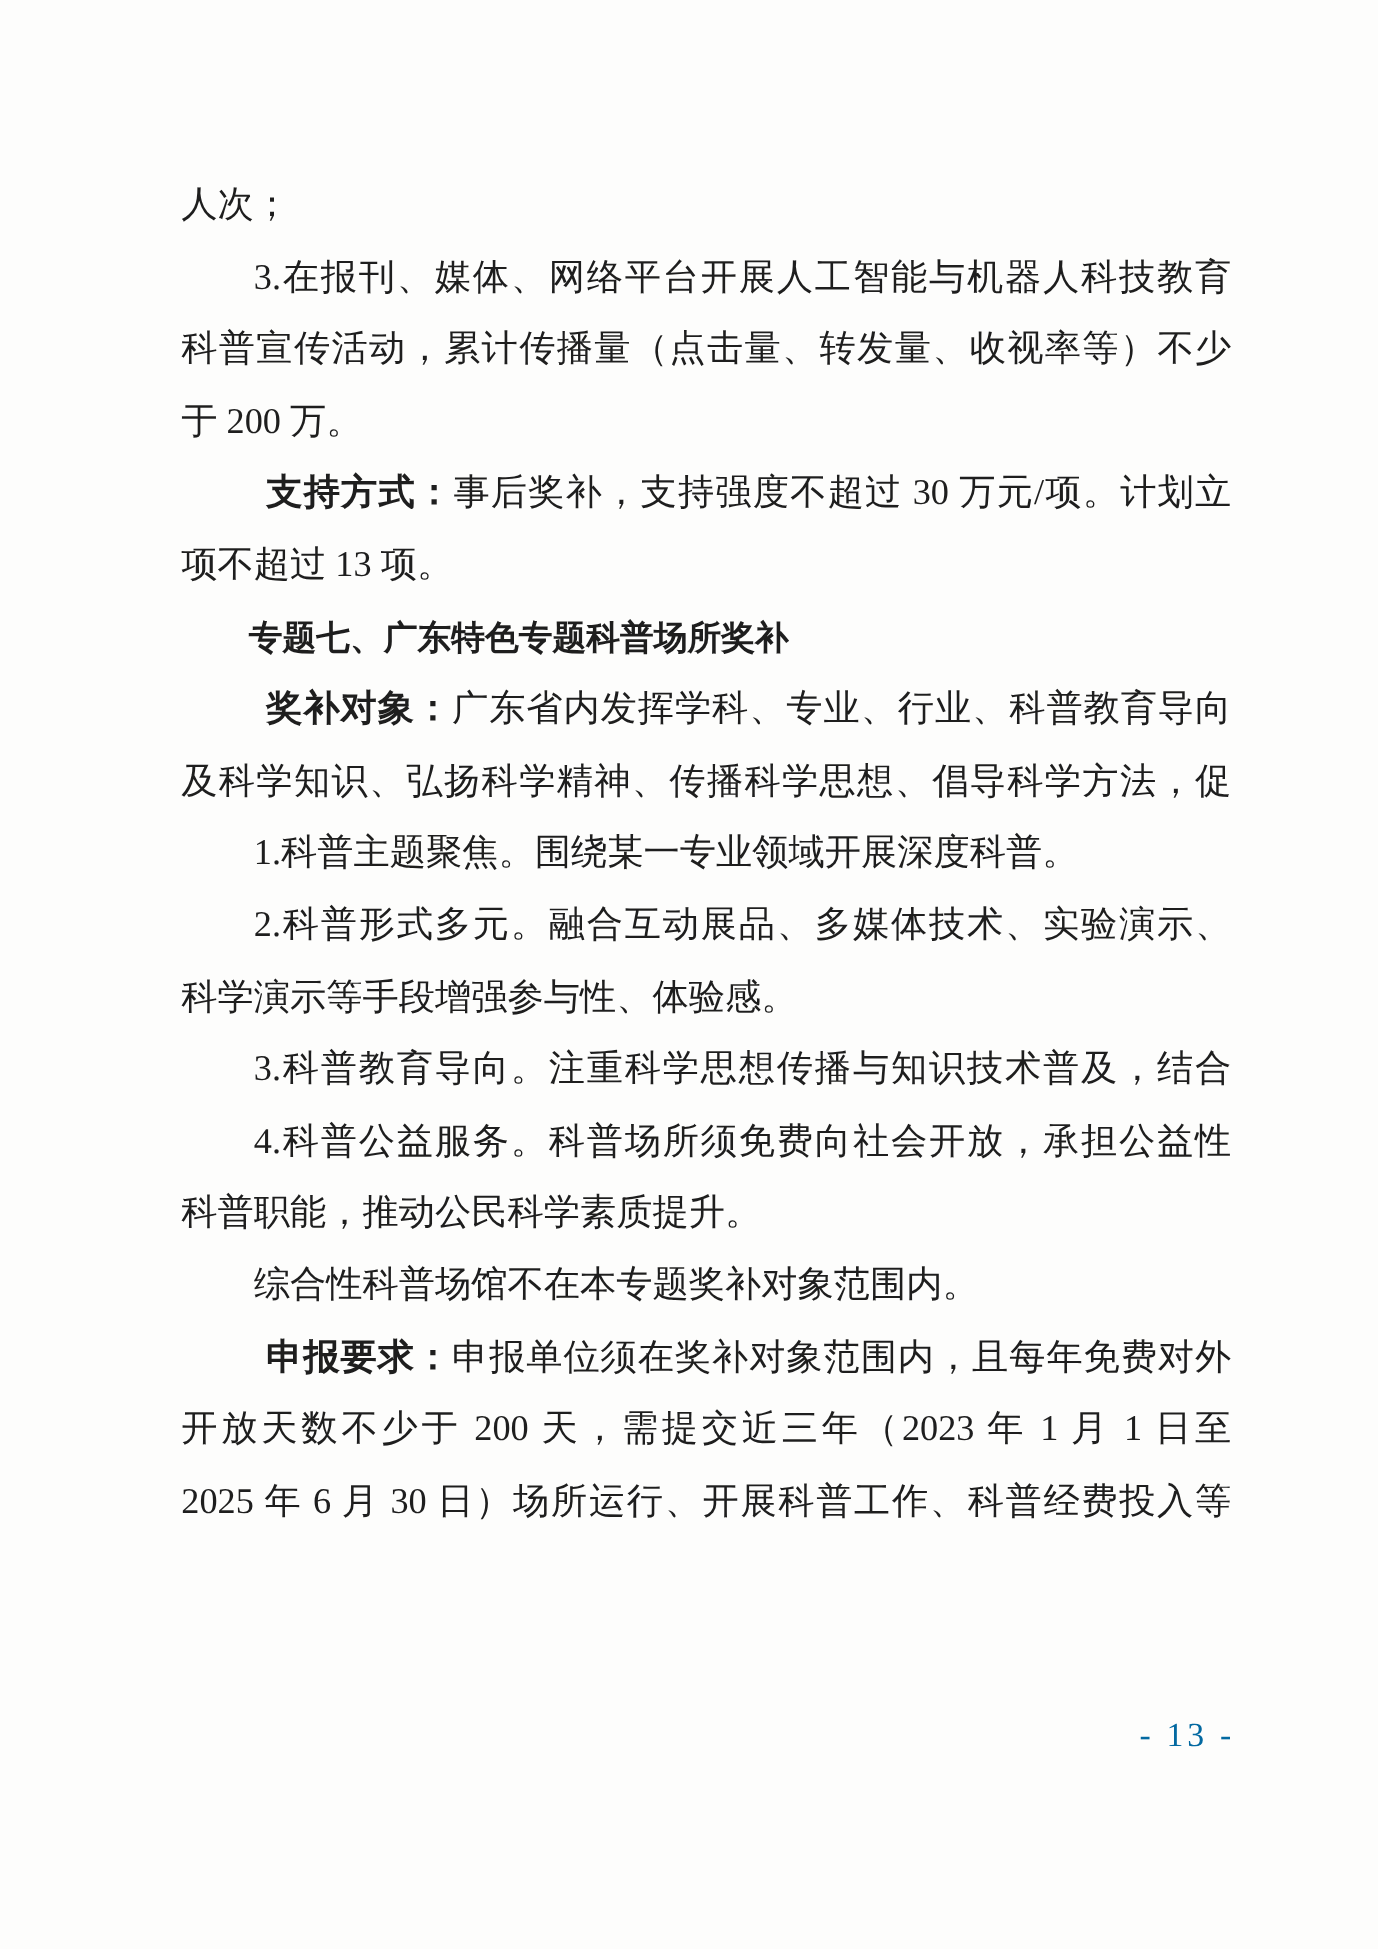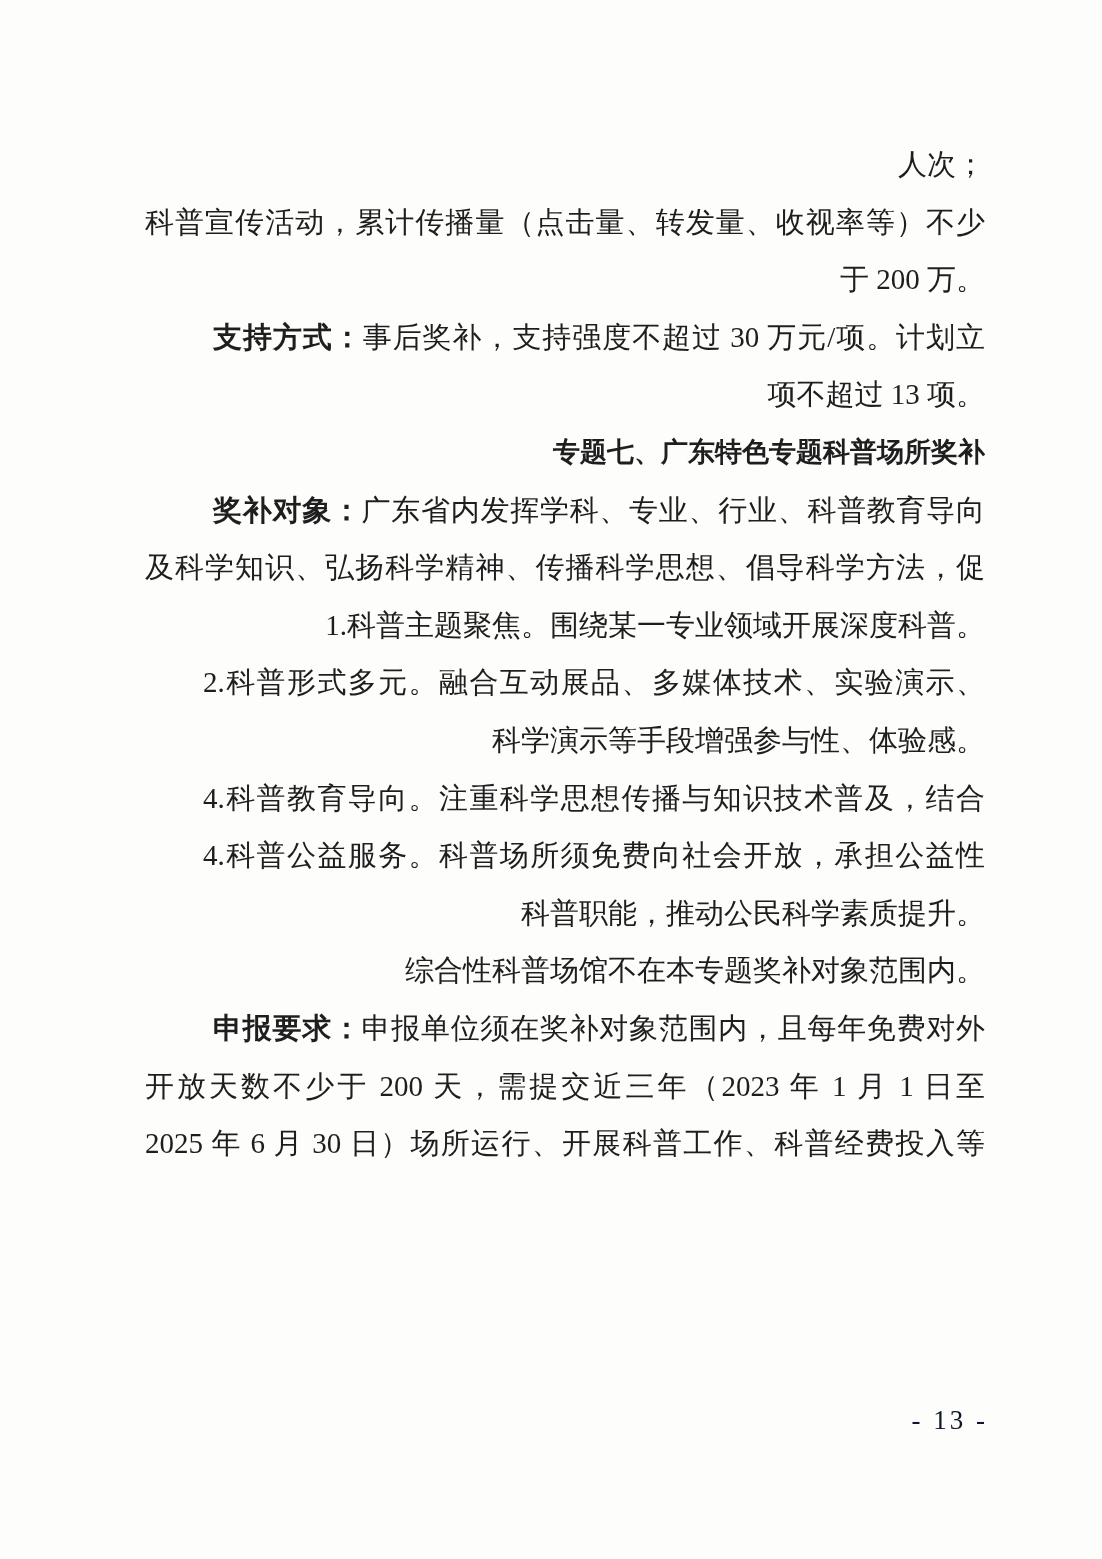--- a/index.html
+++ b/index.html
@@ -15,55 +15,56 @@
     left: 145px;
     top: 136px;
     width: 840px;
   }
   .line {
     height: 57.6px;
     line-height: 57.6px;
     font-family: "Liberation Serif", "DejaVu Serif", serif;
     font-size: 29px;
     color: #1e1e1e;
-    text-align: right;
+    text-align: left;
     overflow: hidden;
   }
   .line.indent { text-indent: 2em; }
   .line.fill {
     text-align: justify;
     text-align-last: justify;
     text-justify: inter-character;
   }
   .line .lead { font-weight: bold; margin-left: 10px; }
   .line.heading {
     font-family: Liberation Sans, sans-serif;
     font-weight: bold;
     font-size: 27px;
   }
   .page-number {
     position: absolute;
-    top: 1400px;
+    top: 1368px;
     right: 114px;
     height: 40px;
     line-height: 40px;
     font-family: "Liberation Serif", "DejaVu Serif", serif;
     font-size: 27px;
-    color: #0f172a;
+    color: #0369a1;
     letter-spacing: 3px;
   }
 </style>
 </head>
 <body>
 
 <div class="page">
   <div class="text-block">
 
     <div class="line"><span>人次；</span></div>
 
+    <div class="line indent fill"><span>3.在报刊、媒体、网络平台开展人工智能与机器人科技教育</span></div>
 
     <div class="line fill"><span>科普宣传活动，累计传播量（点击量、转发量、收视率等）不少</span></div>
 
     <div class="line"><span>于 200 万。</span></div>
 
     <div class="line indent fill"><span class="lead">支持方式：</span><span>事后奖补，支持强度不超过 30 万元/项。计划立</span></div>
 
     <div class="line"><span>项不超过 13 项。</span></div>
 
     <div class="line indent heading"><span>专题七、广东特色专题科普场所奖补</span></div>
@@ -73,21 +74,21 @@
 
     <div class="line fill"><span>及科学知识、弘扬科学精神、传播科学思想、倡导科学方法，促</span></div>
 
 
     <div class="line indent"><span>1.科普主题聚焦。围绕某一专业领域开展深度科普。</span></div>
 
     <div class="line indent fill"><span>2.科普形式多元。融合互动展品、多媒体技术、实验演示、</span></div>
 
     <div class="line"><span>科学演示等手段增强参与性、体验感。</span></div>
 
-    <div class="line indent fill"><span>4.科普教育导向。注重科学思想传播与知识技术普及，结合</span></div>
+    <div class="line indent fill"><span>3.科普教育导向。注重科学思想传播与知识技术普及，结合</span></div>
 
 
     <div class="line indent fill"><span>4.科普公益服务。科普场所须免费向社会开放，承担公益性</span></div>
 
     <div class="line"><span>科普职能，推动公民科学素质提升。</span></div>
 
     <div class="line indent"><span>综合性科普场馆不在本专题奖补对象范围内。</span></div>
 
     <div class="line indent fill"><span class="lead">申报要求：</span><span>申报单位须在奖补对象范围内，且每年免费对外</span></div>
 

